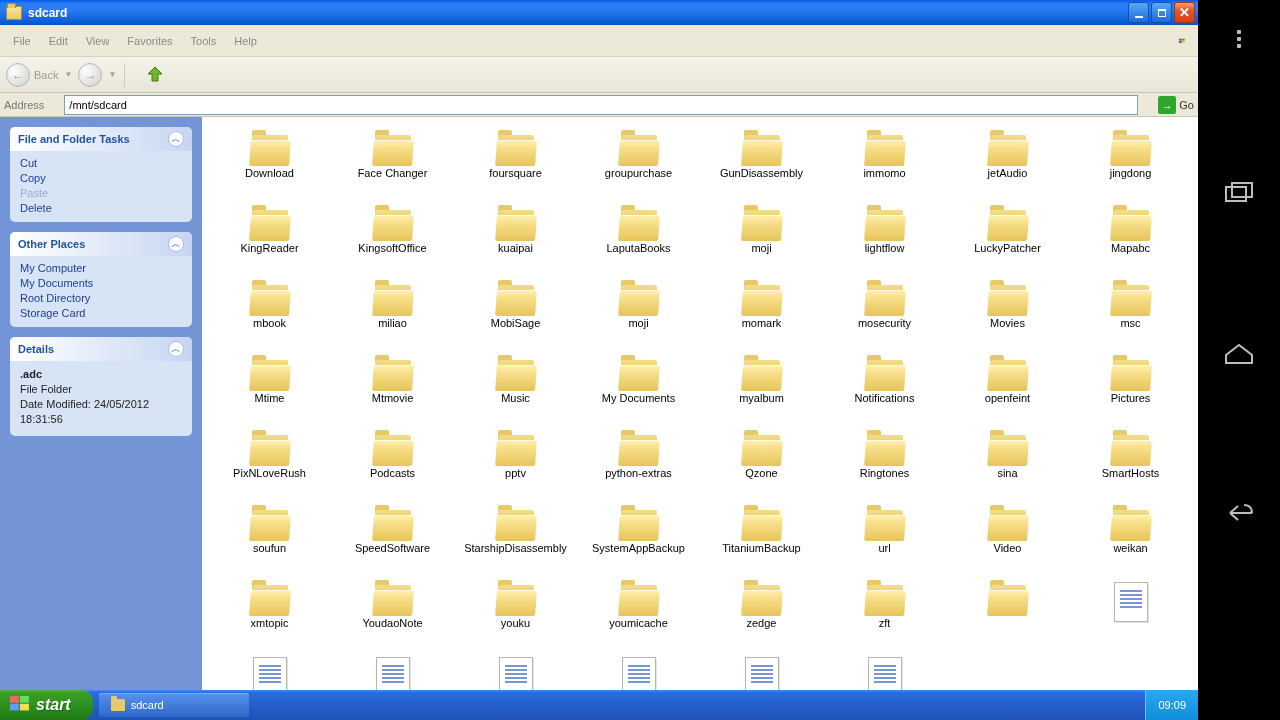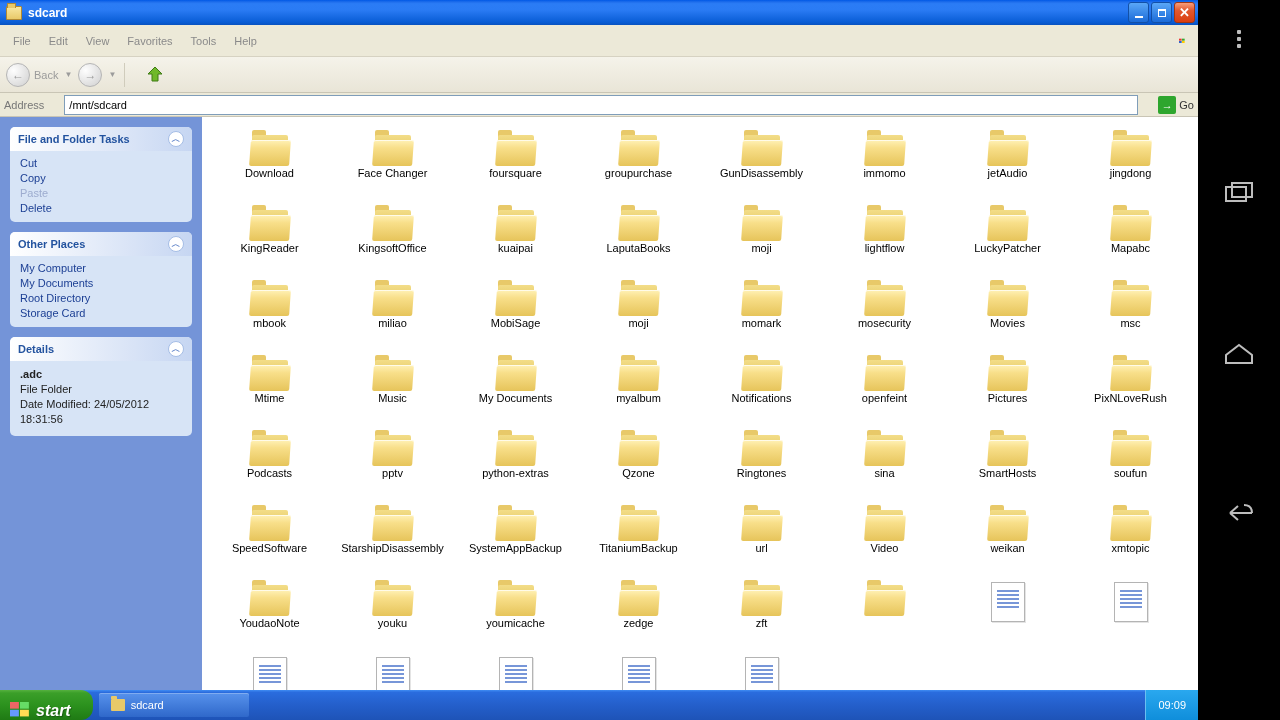--- a/index.html
+++ b/index.html
@@ -68,21 +68,21 @@
 .folder-icon { width:42px; height:34px; position:relative; }
 .folder-icon .back{ position:absolute; left:3px; top:3px; width:36px; height:28px; background:linear-gradient(to bottom,#f3dd88,#d9b845); border-radius:2px; }
 .folder-icon .tab{ position:absolute; left:3px; top:-2px; width:14px; height:7px; background:#e8c969; border-radius:2px 2px 0 0; }
 .folder-icon .front{ position:absolute; left:1px; top:8px; width:40px; height:26px; background:linear-gradient(to bottom,#fff1b6 0%, #f8df8a 30%, #e6c45a 100%); border-radius:2px; transform: skewX(-4deg); box-shadow: inset 0 1px 0 rgba(255,255,255,0.7); }
 
 .file-icon { width:34px; height:40px; background:#fff; border:1px solid #b4b4b4; position:relative; box-shadow: 1px 1px 0 #e4e4e4; }
 .file-icon:before{ content:""; position:absolute; left:5px; top:7px; right:5px; height:18px; background: repeating-linear-gradient(to bottom, #7796d8 0 2px, transparent 2px 4px); }
 
 
 .taskbar { height: 30px; background: linear-gradient(to bottom, #3f8cf3 0%, #2a6cde 8%, #245fcb 50%, #1e53b7 100%); display:flex; align-items:stretch; }
-.startbtn { background: linear-gradient(to bottom, #56b13f 0%, #3b9f29 10%, #2c921e 50%, #1f7a14 100%); color:#fff; font-style:italic; font-weight:bold; font-size:16px; padding: 0 22px 0 10px; display:flex;align-items:flex-end; gap:6px; border-radius: 0 12px 12px 0; text-shadow: 1px 1px 1px rgba(0,0,0,0.3); }
+.startbtn { background: linear-gradient(to bottom, #56b13f 0%, #3b9f29 10%, #2c921e 50%, #1f7a14 100%); color:#fff; font-style:italic; font-weight:bold; font-size:16px; padding: 0 22px 0 10px; display:flex;align-items:center; gap:6px; border-radius: 0 12px 12px 0; text-shadow: 1px 1px 1px rgba(0,0,0,0.3); }
 .startbtn .sflag{ width:20px;height:18px;}
 .task-item { margin:3px 0 3px 6px; padding:0 12px; min-width:150px; background: linear-gradient(to bottom,#5792ec,#2f68ca); border-radius:2px; color:#fff; font-size:11px; display:flex; align-items:center; gap:6px; box-shadow: inset 0 1px 0 rgba(255,255,255,0.25); }
 .task-item .ti-icon{ width:14px;height:12px;background:#e8c969;border-radius:1px;position:relative;}
 .task-item .ti-icon:before{content:"";position:absolute;left:0;top:-3px;width:6px;height:3px;background:#e8c969;border-radius:1px 1px 0 0;}
 .tray { margin-left:auto; background: linear-gradient(to bottom,#2aa8ef,#0f8edb); color:#fff; font-size:11px; display:flex; align-items:center; padding: 0 12px; border-left:1px solid #6bbff2; }
 
 
 .androidbar { width: 82px; height: 720px; background: #000; display:flex; flex-direction:column; align-items:center; justify-content:flex-start; padding-top:30px; gap:130px; color:#bdbdbd; }
 .androidbar .dots{ display:flex; flex-direction:column; gap:3px;}
 .androidbar .dots span{width:4px;height:4px;background:#bdbdbd;border-radius:1px;}
@@ -419,20 +419,28 @@
                 <div class="front"></div>
               </div>
               <div class="fname">Mtime</div>
             </div>
             <div class="item">
               <div class="folder-icon">
                 <div class="tab"></div>
                 <div class="back"></div>
                 <div class="front"></div>
               </div>
+              <div class="fname">Mtmovie</div>
+            </div>
+            <div class="item">
+              <div class="folder-icon">
+                <div class="tab"></div>
+                <div class="back"></div>
+                <div class="front"></div>
+              </div>
               <div class="fname">Music</div>
             </div>
             <div class="item">
               <div class="folder-icon">
                 <div class="tab"></div>
                 <div class="back"></div>
                 <div class="front"></div>
               </div>
               <div class="fname">My Documents</div>
             </div>

